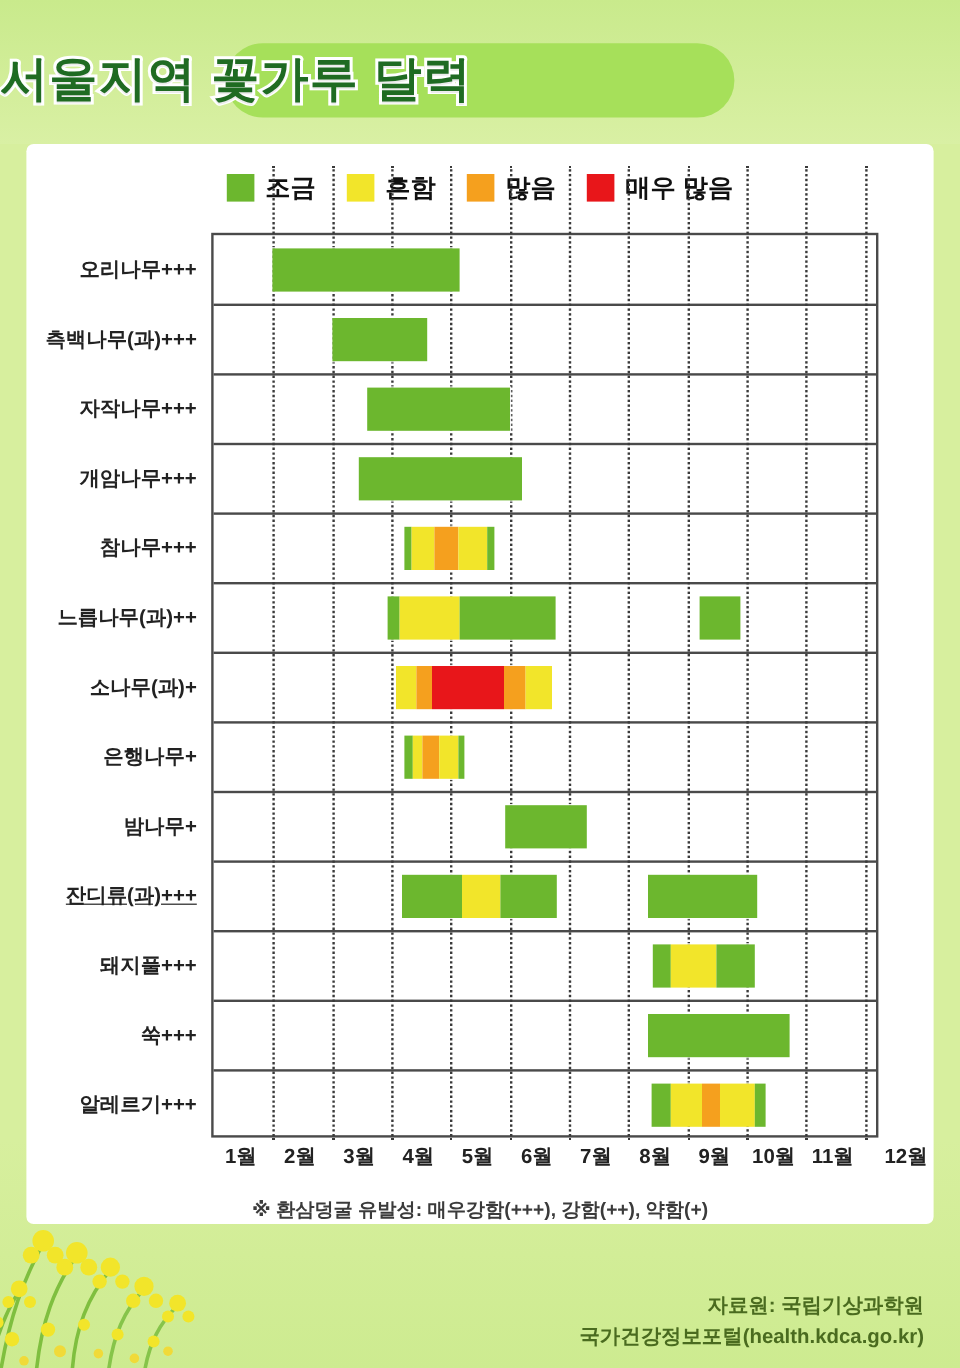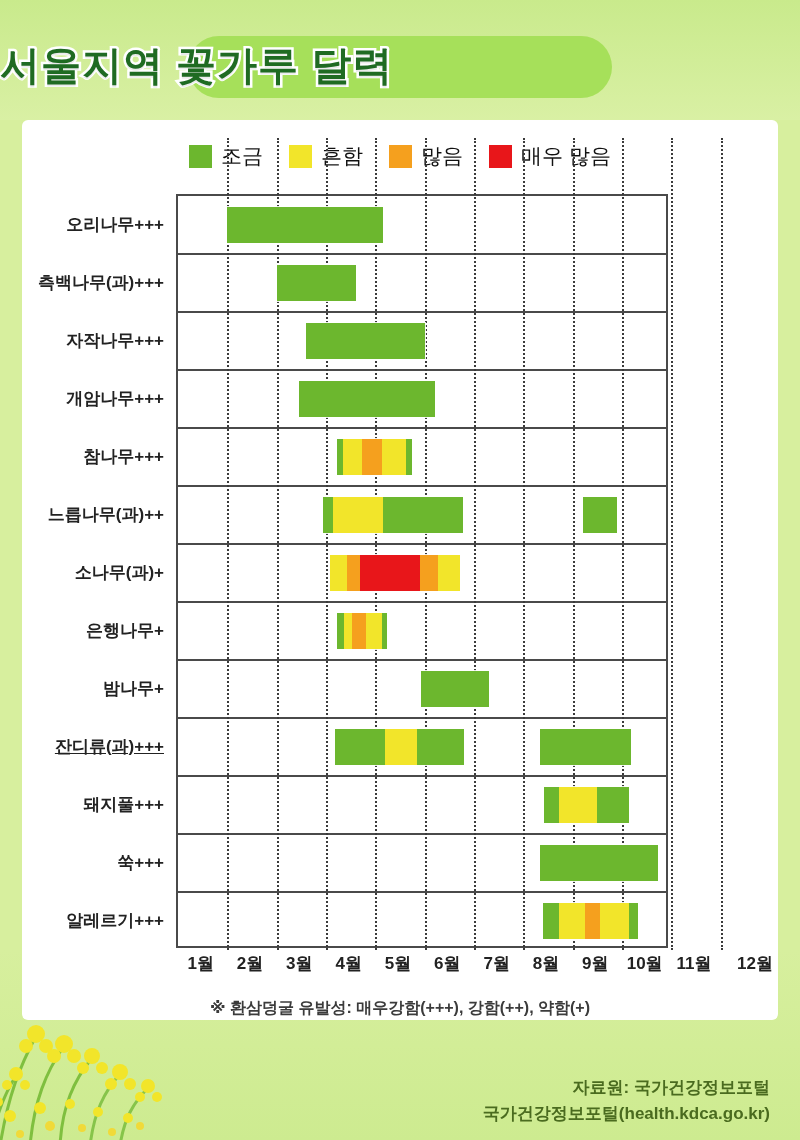--- a/index.html
+++ b/index.html
@@ -91,31 +91,31 @@
     align-items: center;
     gap: 9px;
   }
   .legend-swatch {
     width: 23px;
     height: 23px;
     display: block;
   }
   .legend-label {
     font-size: 21px;
-    font-weight: normal;
+    font-weight: bold;
     color: #111111;
     white-space: nowrap;
   }
 
   
   #chart {
     position: absolute;
     left: 154px;       
     top: 74px;         
-    width: 492px;      
+    width: 556px;      
     height: 754px;     
     border: 2px solid #4a4a4a;
     border-top-width: 2px;
     background: #ffffff;
   }
   .hline {
     position: absolute;
     left: 0;
     width: 100%;
     height: 2px;
@@ -387,15 +387,15 @@
       <div class="month-tick" style="left: 419.333px;">9월</div>
       <div class="month-tick" style="left: 468.667px;">10월</div>
       <div class="month-tick" style="left: 518px;">11월</div>
       <div class="month-tick" style="left: 579px;">12월</div>
     </div>
 
   <div id="footnote">※ 환삼덩굴 유발성: 매우강함(+++), 강함(++), 약함(+)</div>
 </div>
 
 <div id="source">
-  <div>자료원: 국가건강정보포털</div>
+  <div>자료원: 국립기상과학원</div>
   <div>국가건강정보포털(health.kdca.go.kr)</div>
 </div>
 
 </body></html>

